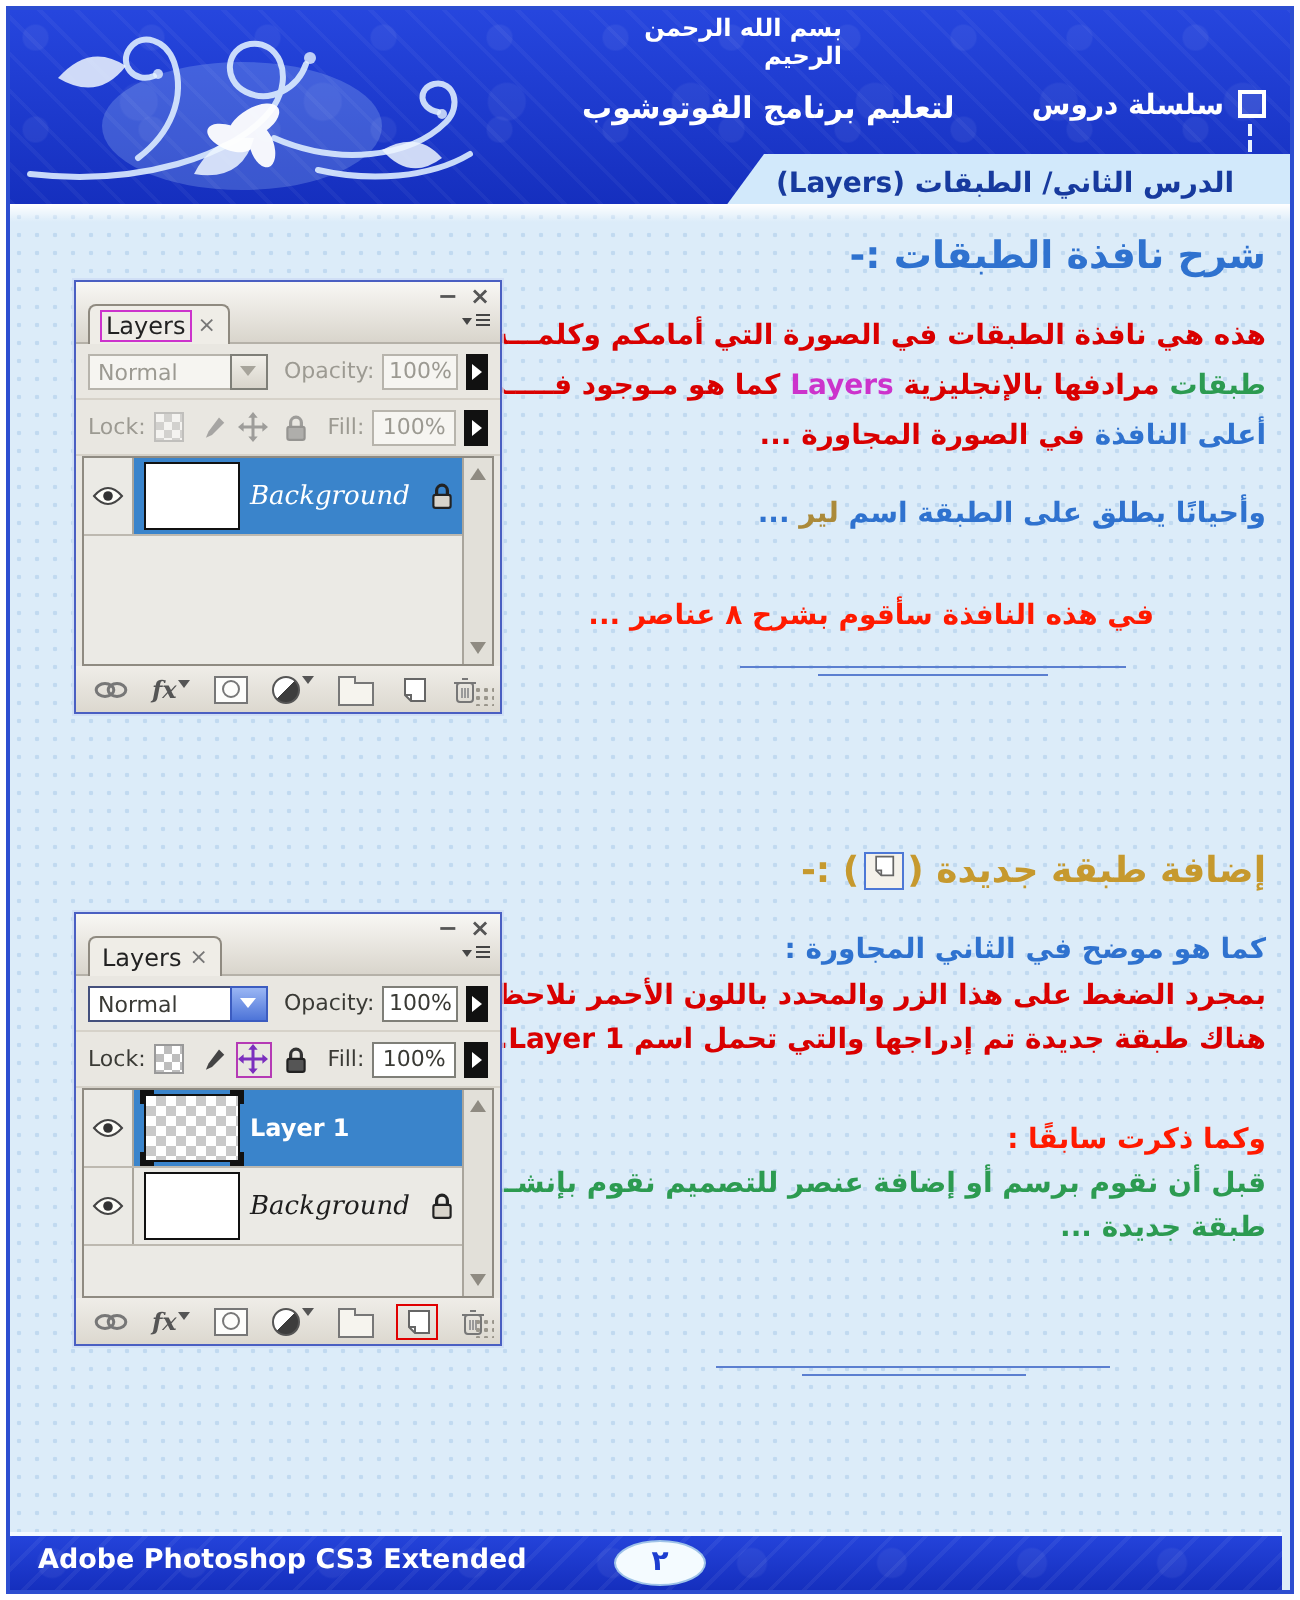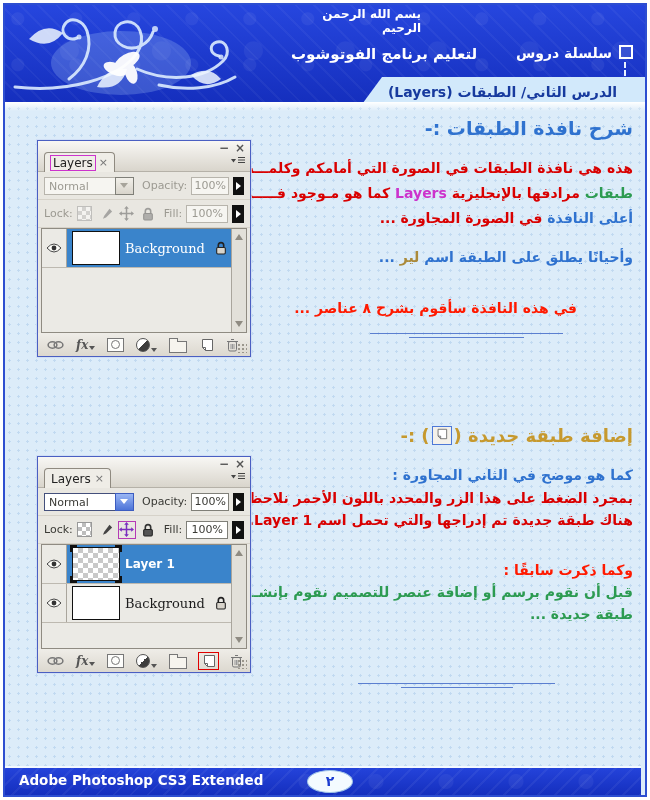--- a/index.html
+++ b/index.html
@@ -120,32 +120,32 @@
   .thumb.checker{background-color:#fff;
     background-image:linear-gradient(45deg,#c9c9c9 25%,rgba(0,0,0,0) 25%,rgba(0,0,0,0) 75%,#c9c9c9 75%),
       linear-gradient(45deg,#c9c9c9 25%,rgba(0,0,0,0) 25%,rgba(0,0,0,0) 75%,#c9c9c9 75%);
     background-size:10px 10px;background-position:0 0,5px 5px;}
   .corner{position:absolute;width:5px;height:5px;}
   .corner.tl{top:-3px;left:-3px;border-top:2px solid #111;border-left:2px solid #111;}
   .corner.tr{top:-3px;right:-3px;border-top:2px solid #111;border-right:2px solid #111;}
   .corner.bl{bottom:-3px;left:-3px;border-bottom:2px solid #111;border-left:2px solid #111;}
   .corner.br{bottom:-3px;right:-3px;border-bottom:2px solid #111;border-right:2px solid #111;}
   .lname{flex:1;font-size:12px;}
-  .name-bg{font-family:"DejaVu Serif",serif;font-size:13px;}
+  .name-bg{font-family:"DejaVu Serif",serif;font-style:italic;font-size:13px;}
   .name-layer{font-weight:bold;}
   .llock{width:22px;display:grid;place-items:center;}
   .scroll{position:absolute;top:0;right:0;bottom:0;width:14px;border-left:1px solid #a9a59c;
     background:#e2e0d9;}
   .s-up,.s-dn{position:absolute;left:3px;width:0;height:0;border-left:4px solid transparent;
     border-right:4px solid transparent;}
   .s-up{top:5px;border-bottom:6px solid #8f8b82;}
   .s-dn{bottom:5px;border-top:6px solid #8f8b82;}
   .p-tools{height:23px;display:flex;align-items:center;padding:0 9px;gap:12px;
     background:linear-gradient(#efede8,#dcd8cf);position:relative;}
-  .tool{display:flex;align-items:flex-end;gap:1px;}
+  .tool{display:flex;align-items:flex-start;gap:1px;}
   .fx i{font-style:italic;font-weight:bold;font-size:12px;color:#555;
     font-family:"DejaVu Serif",serif;line-height:10px;}
   .mini-tri{width:0;height:0;border-left:3px solid transparent;border-right:3px solid transparent;
     border-top:4px solid #555;margin-bottom:0px;}
   .i-mask{width:15px;height:12px;border:1px solid #777;background:#fdfdfb;display:grid;place-items:center;}
   .i-mask::before{content:'';width:7px;height:7px;border:1px solid #777;border-radius:50%;}
   .i-adjust{width:12px;height:12px;border:1px solid #555;border-radius:50%;
     background:linear-gradient(135deg,#ffffff 50%,#3d3d3d 50%);}
   .i-folder{width:16px;height:10px;border:1px solid #777;background:#f6f4ee;position:relative;margin-top:4px;}
   .i-folder::before{content:'';position:absolute;top:-4px;left:-1px;width:7px;height:3px;

